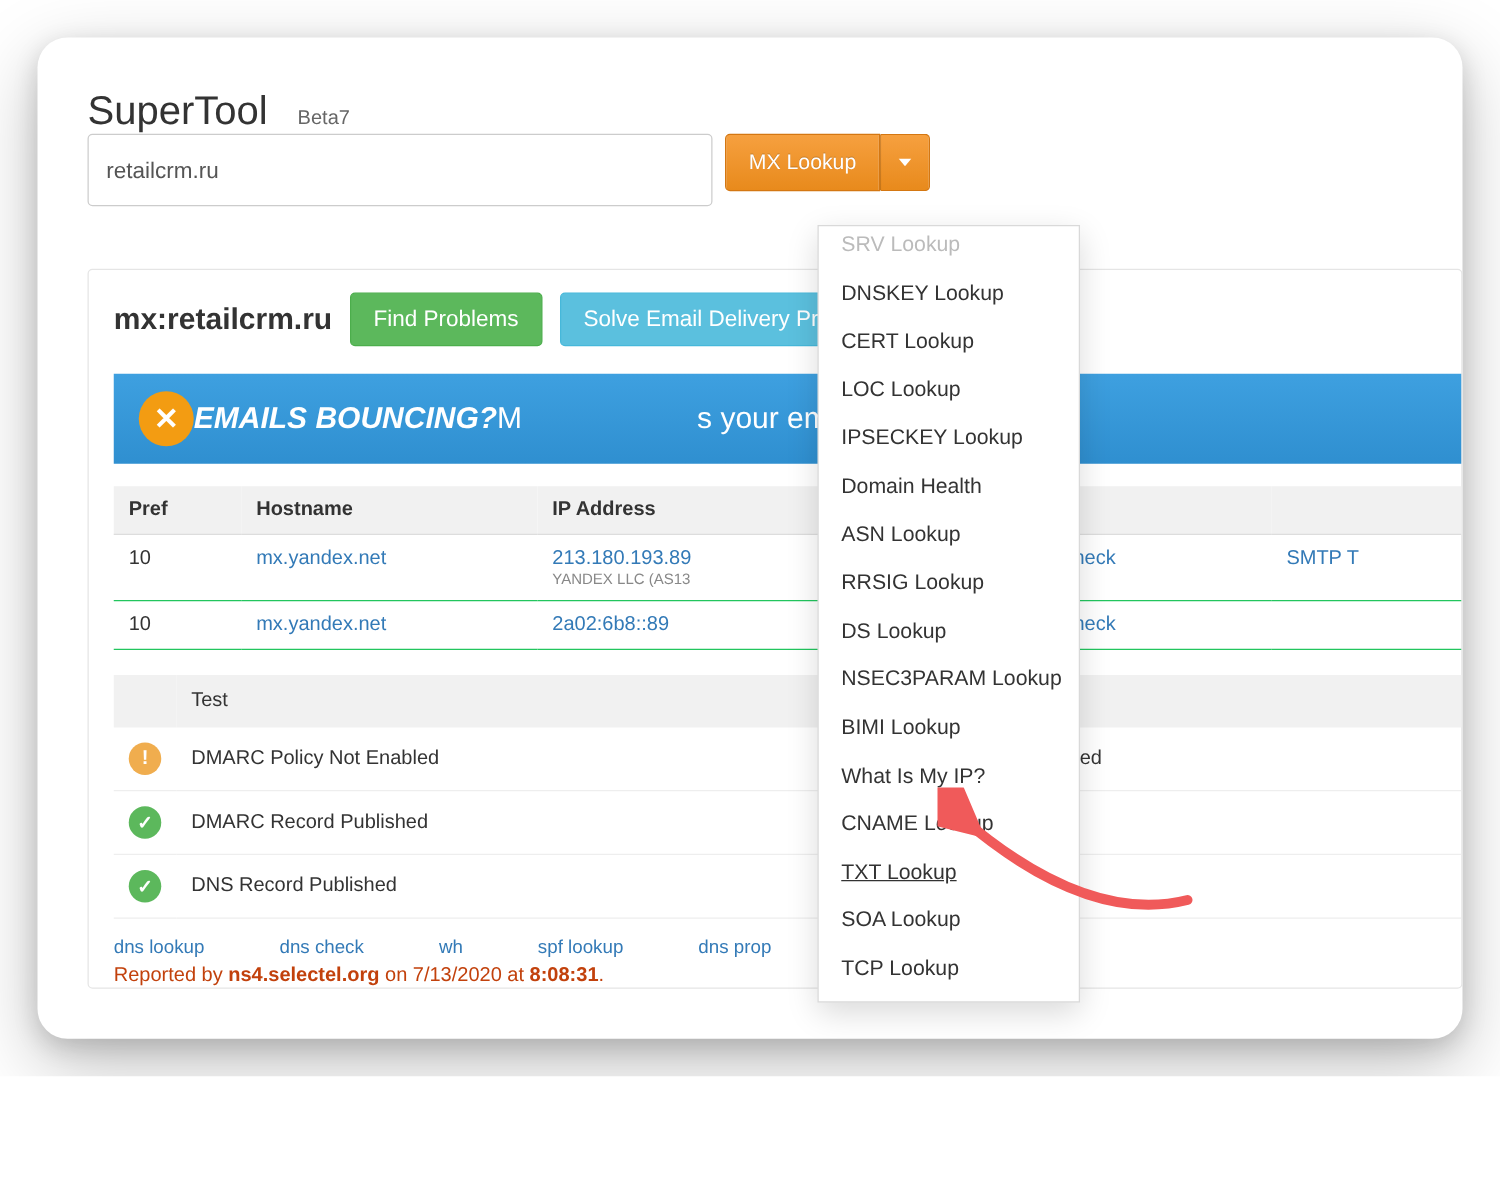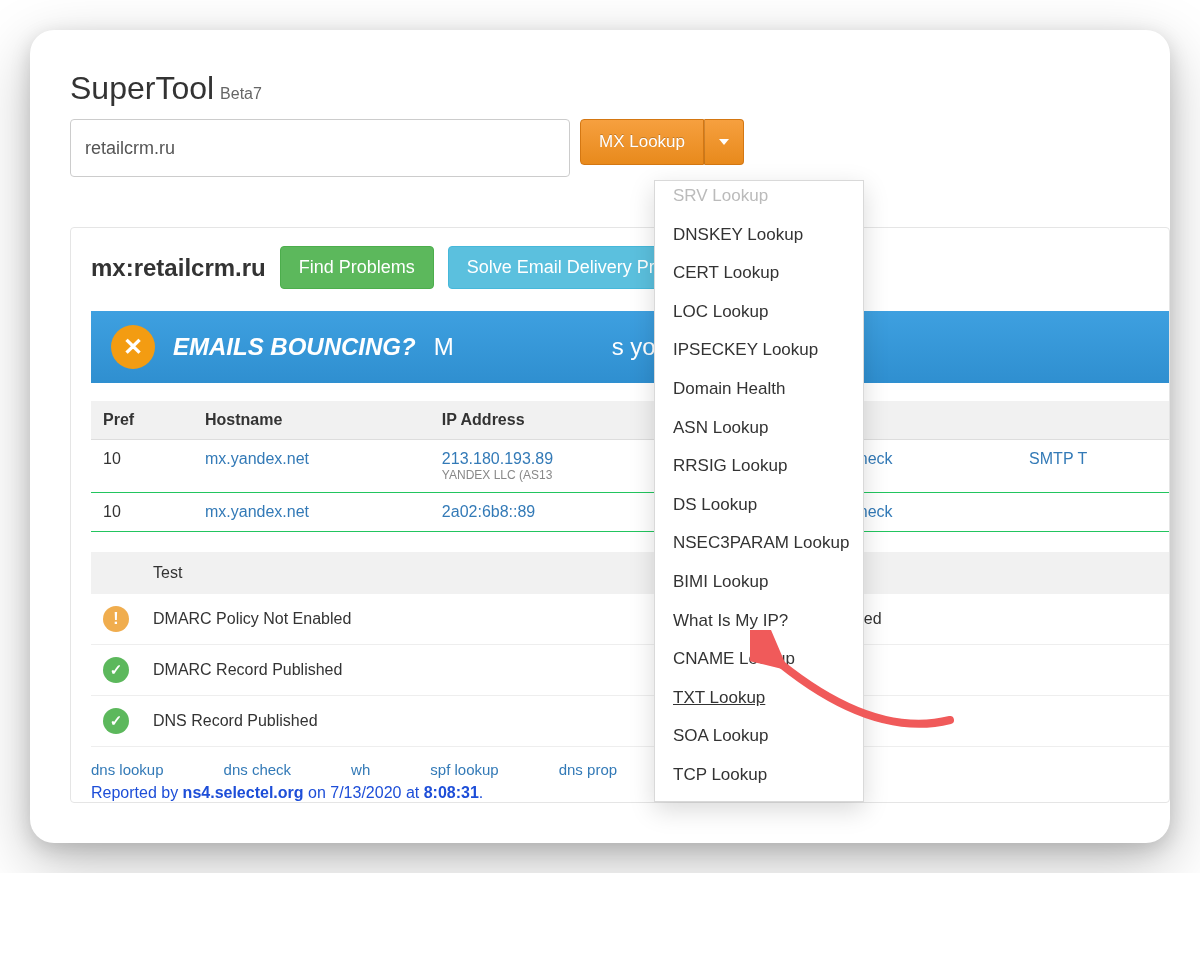--- a/index.html
+++ b/index.html
@@ -13,21 +13,21 @@
   .card {
     background: #fff;
     border-radius: 24px;
     box-shadow: 0 20px 60px rgba(0,0,0,0.25), 0 6px 20px rgba(0,0,0,0.15);
     padding: 40px 0 40px 40px;
     max-width: 1140px;
     margin: 0 auto;
     position: relative;
     overflow: hidden;
   }
-  .title-row { display: flex; align-items: baseline; gap: 6px; margin-bottom: 12px; }
+  .title-row { display: flex; align-items: baseline; gap: 24px; margin-bottom: 0; }
   h1.title { font-size: 32px; font-weight: 400; color: #333; }
   .beta { font-size: 16px; color: #666; }
   .search-row { display: flex; gap: 10px; align-items: stretch; margin-bottom: 50px; }
   .search-input {
     flex: 0 0 500px;
     border: 1px solid #ccc;
     border-radius: 4px;
     padding: 10px 14px;
     font-size: 18px;
     color: #555;
@@ -111,21 +111,20 @@
     padding: 10px 18px;
     font-size: 18px;
     cursor: pointer;
   }
   .banner {
     background: #3498db;
     background: linear-gradient(#3ea0e0, #2f8fd0);
     color: #fff;
     display: flex;
     align-items: center;
-    gap: 18px;
     padding: 14px 20px;
     margin: 0 0 18px 20px;
     font-size: 24px;
     font-weight: 700;
     font-style: italic;
     overflow: hidden;
     white-space: nowrap;
   }
   .banner .x-icon {
     width: 44px; height: 44px; border-radius: 50%;
@@ -191,21 +190,21 @@
     display: flex;
     gap: 60px;
     font-size: 15px;
     white-space: nowrap;
     overflow: hidden;
   }
   .tag-row a { color: #337ab7; text-decoration: none; }
   .reported {
     margin: 6px 0 0 20px;
     font-size: 16px;
-    color: #1d4ed8;
+    color: #c2410c;
   }
   .arrow {
     position: absolute;
     left: 720px;
     top: 600px;
     z-index: 200;
     pointer-events: none;
   }
 </style>
 </head>

